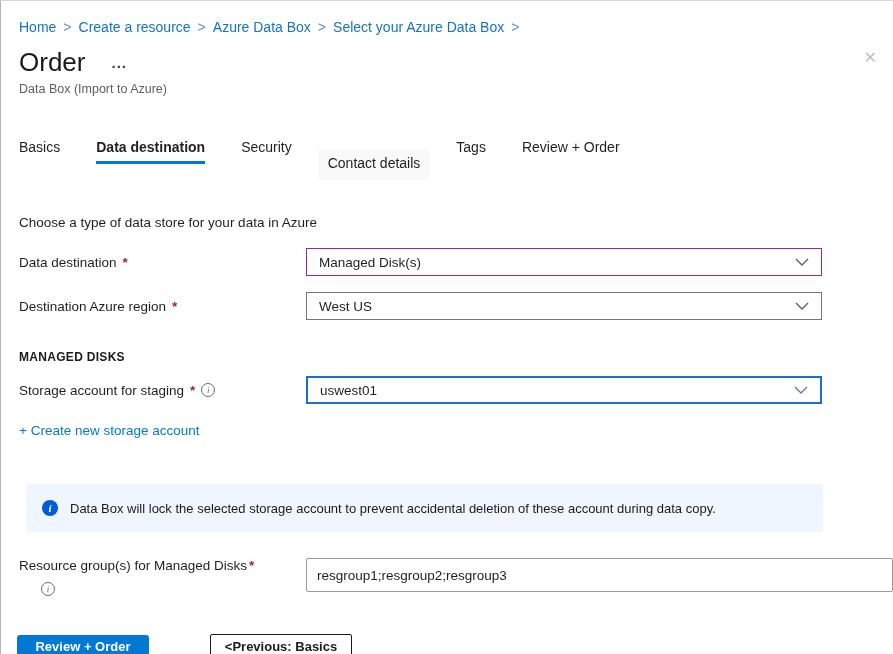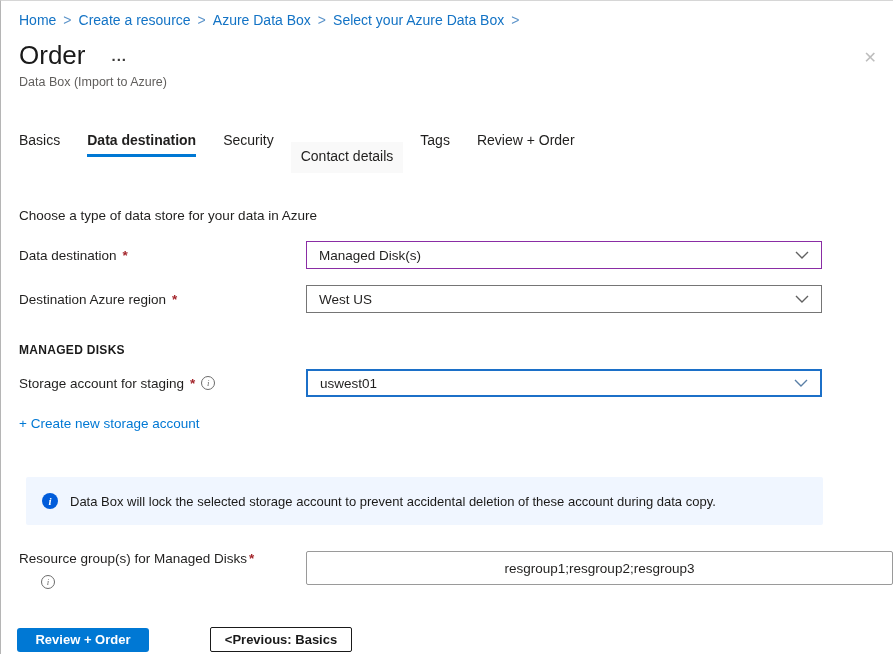--- a/index.html
+++ b/index.html
@@ -9,33 +9,33 @@
     background:#ffffff;
     color:#201f1e;
     border-left:1px solid #b5b5b5;
     border-top:1px solid #d6d6d6;
     position:relative;
     overflow:hidden;
   }
   .content { padding-left:18px; }
 
   
-  .breadcrumb { padding-top:11px; font-size:14px; }
+  .breadcrumb { padding-top:18px; font-size:14px; }
   .crumb { color:#1373c5; cursor:pointer; }
   .crumb-sep { color:#5b93c9; margin:0 7px; }
 
   
   .title-row { display:flex; align-items:center; margin-top:12px; }
   .page-title { font-size:26px; font-weight:400; color:#1a1a1a; line-height:30px; }
   .more-dots { margin-left:26px; font-size:15px; font-weight:700; color:#3b3a39; letter-spacing:1px; }
   .close-x { position:absolute; top:47px; right:16px; font-size:16px; color:#bdbdbd; cursor:pointer; }
   .subtitle { margin-top:5px; font-size:12.5px; color:#605e5c; }
 
   
-  .tabs { display:flex; gap:27px; margin-top:37px; font-size:14px; align-items:flex-start; }
+  .tabs { display:flex; gap:36px; margin-top:37px; font-size:14px; align-items:flex-start; }
   .tab { padding:6px 0 9px; cursor:pointer; color:#201f1e; }
   .tab.active { font-weight:700; border-bottom:3px solid #0078d4; padding-bottom:6px; }
   .tab.hover-bg { background:#f9f9f9; padding-left:10px; padding-right:10px; margin:16px -10px; }
 
   .intro { margin-top:19px; font-size:13.5px; }
 
   
   .form-row { display:flex; align-items:center; margin-top:16px; }
   .form-row.first { margin-top:18px; }
   .form-row.top-align { align-items:flex-start; }
@@ -72,21 +72,21 @@
     font-size:11px; font-weight:700; display:flex; align-items:center;
     justify-content:center; flex-shrink:0; font-family:"Liberation Serif",serif; font-style:italic;
   }
 
   .rg-label-block { width:287px; flex-shrink:0; font-size:13.5px; }
   .rg-line1 { display:flex; align-items:center; gap:2px; }
   .rg-line2 { margin-top:7px; margin-left:22px; }
   .text-input {
     width:616px; height:25px; border:1px solid #9a9a9a; border-radius:2px;
     padding:16px 10px; font-size:13.5px; color:#201f1e;
-    font-family:"Liberation Sans","DejaVu Sans",sans-serif; outline:none; background:#fff;text-align:center;
+    font-family:"Liberation Sans","DejaVu Sans",sans-serif; outline:none; background:#fff;
   }
   .rg-row { margin-top:26px; }
 
   
   .footer { display:flex; align-items:center; margin-top:38px; }
   .btn { cursor:pointer; font-family:"Liberation Sans","DejaVu Sans",sans-serif; }
   .btn-primary {
     margin-left:-2px; width:132px; height:24px; background:#0078d4; color:#fff;
     border:none; border-radius:3px; font-size:13px; font-weight:700;
   }

